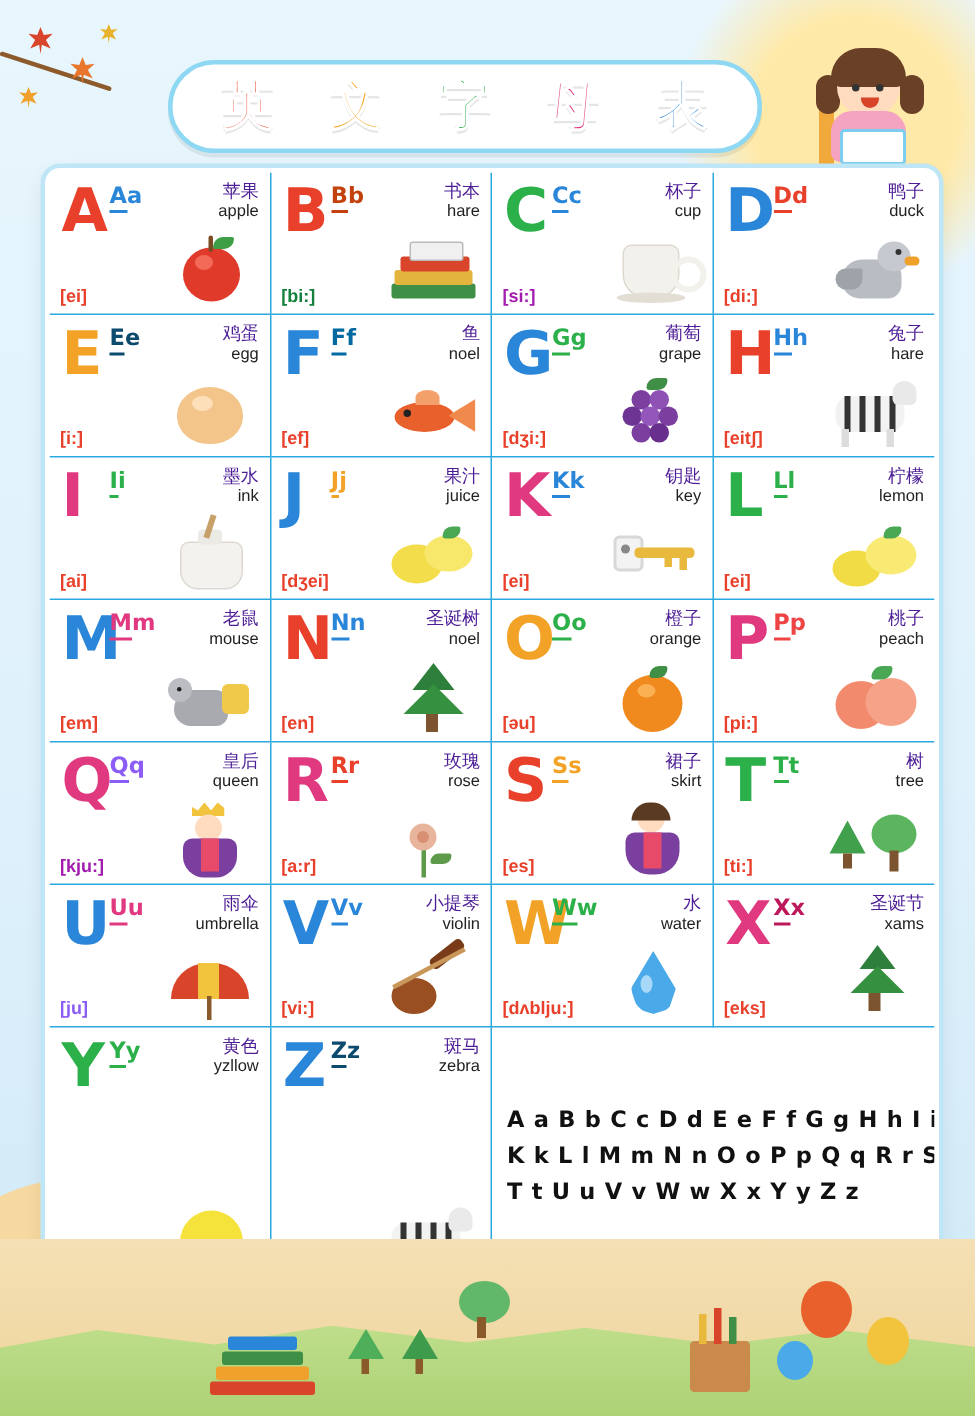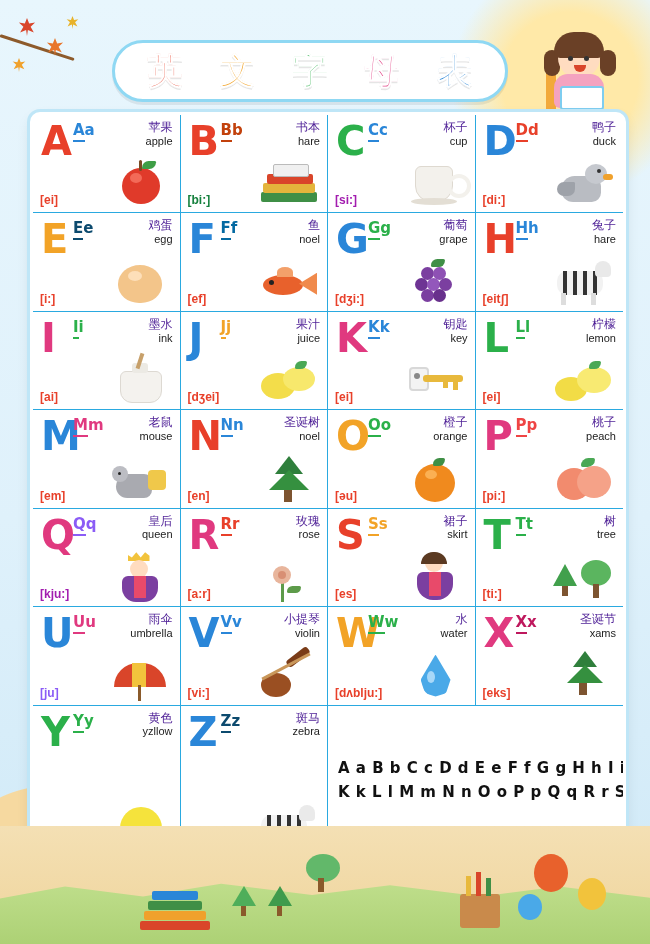--- a/index.html
+++ b/index.html
@@ -591,20 +591,21 @@
           <span class="el" style="left:42px;top:16px;width:4px;height:22px;background:#333;"></span>
           <span class="el" style="left:44px;top:6px;width:16px;height:16px;background:#eaeaea;border-radius:8px 8px 4px 4px;"></span>
           <span class="el" style="left:10px;top:36px;width:5px;height:12px;background:#ddd;"></span>
           <span class="el" style="left:40px;top:36px;width:5px;height:12px;background:#ddd;"></span>
         </span>
       </div>
 
       <div class="cell row-last alpha-box">
         <div class="alpha-line">A a B b C c D d E e F f G g H h I i J j</div>
         <div class="alpha-line">K k L l M m N n O o P p Q q R r S s</div>
+        <div class="alpha-line">T t U u V v W w X x Y y Z z</div>
       </div>
 
     </div>
   </div>
 
 
   <div class="ground"></div>
   <div class="ground-green"></div>
 
   <div class="tree" style="left:232px;bottom:58px;">

